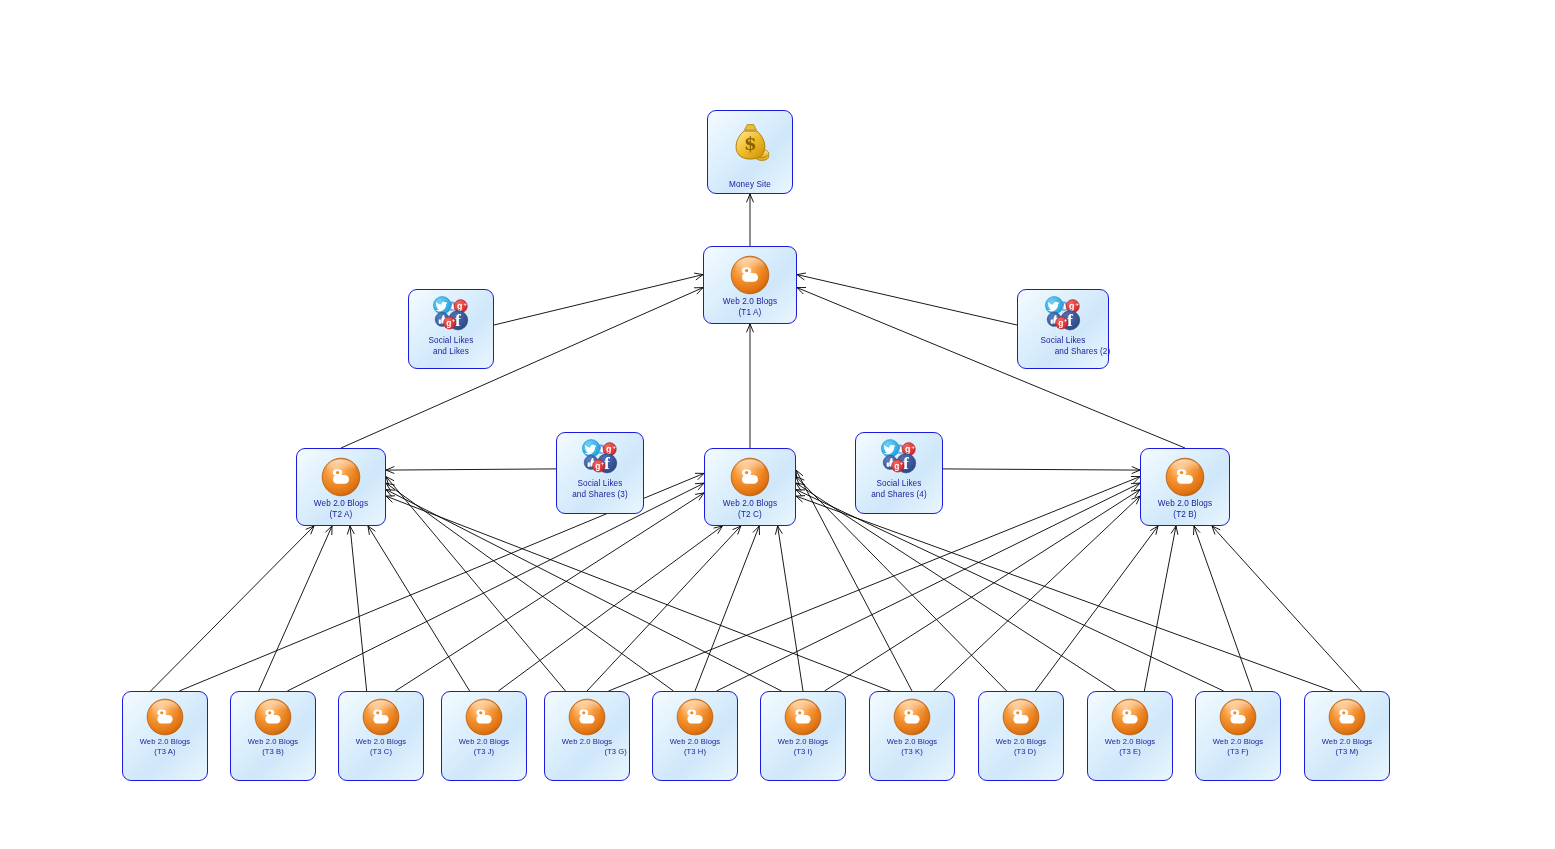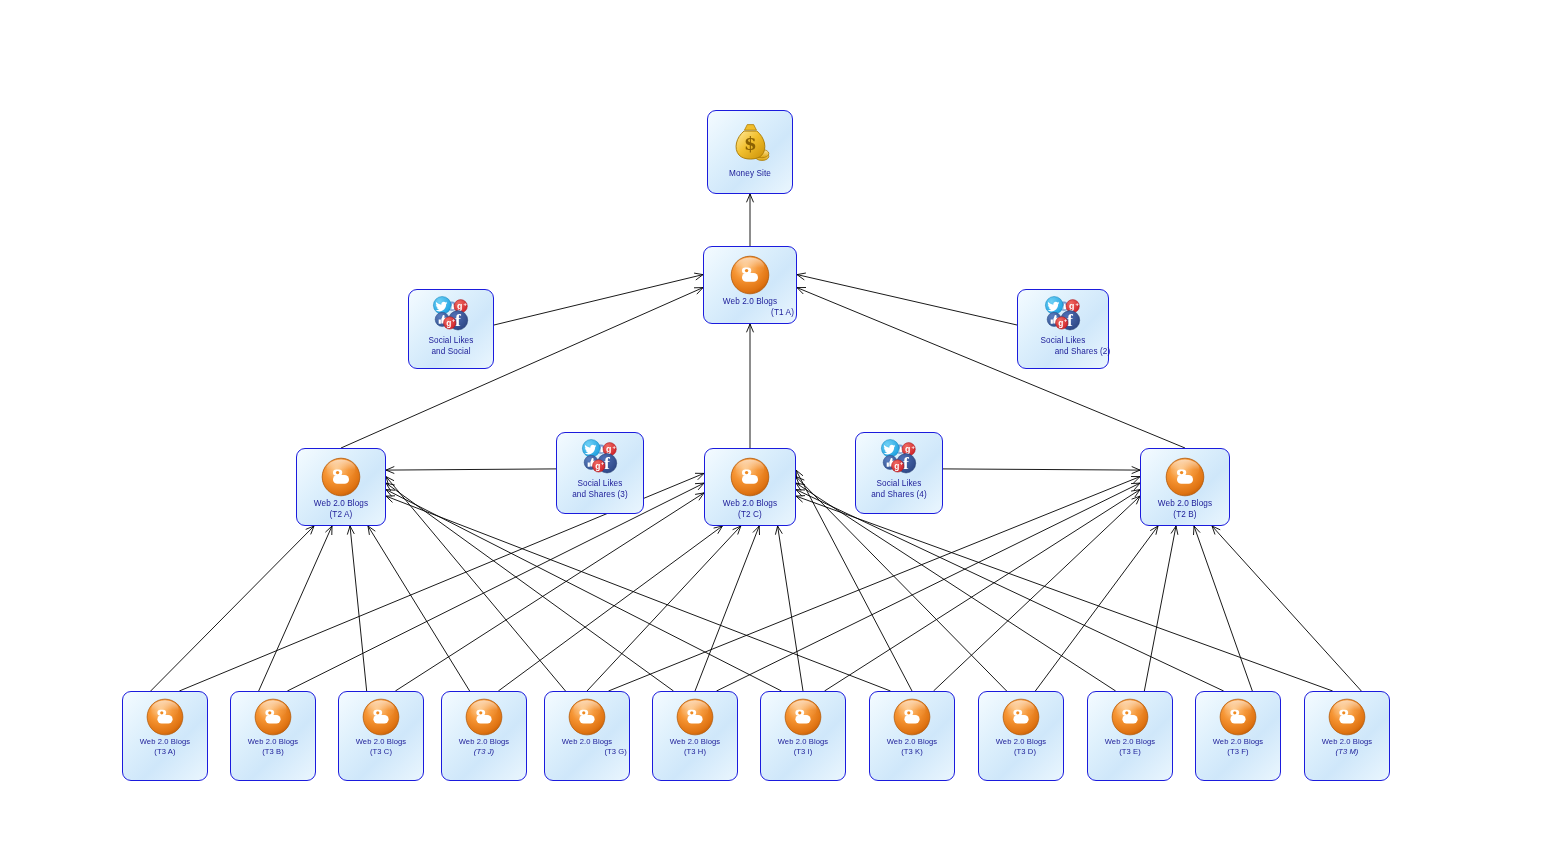--- a/index.html
+++ b/index.html
@@ -10,21 +10,21 @@
 
   .node{position:absolute;box-sizing:border-box;
         border:1.4px solid #1b1bdd;border-radius:9px;
         background:linear-gradient(135deg,#f4fbff 0%,#dceffc 38%,#cfe7fa 62%,#eaf6fe 100%);
         display:flex;flex-direction:column;align-items:center;
         justify-content:flex-start;}
   .node .ico{margin-top:6px;height:44px;display:flex;align-items:center;justify-content:center;}
   .node .lbl{font-size:8.2px;line-height:10.6px;color:#20209a;text-align:center;
              letter-spacing:.1px;width:100%;padding:0 2px;box-sizing:border-box;}
   .node.money .ico{margin-top:9px;height:46px;}
-  .node.money .lbl{margin-top:3px;}
+  .node.money .lbl{margin-top:14px;}
   .node.social .ico{margin-top:4px;height:42px;}
   .node.t3 .ico{margin-top:5px;height:40px;}
   .node.t3 .lbl{font-size:7.6px;line-height:10px;}
 </style>
 </head>
 <body>
 
 <div id="canvas">
   <svg id="edges" viewBox="0 0 1555 849" xmlns="http://www.w3.org/2000/svg">
       <g>
@@ -216,21 +216,21 @@
     <circle cx="50" cy="50" r="47" fill="url(#bg40)" stroke="#b35806" stroke-width="2"></circle>
     <ellipse cx="50" cy="30" rx="36" ry="24" fill="url(#gl40)"></ellipse>
     <g fill="#ffffff">
       <rect x="30" y="45" width="40" height="22" rx="11"></rect>
       <rect x="30" y="31" width="23" height="16" rx="8"></rect>
     </g>
     <circle cx="41.5" cy="39" r="4.2" fill="#ef8b22"></circle>
   </svg>
       </div>
       <div class="lbl" style="color: rgb(32, 32, 154);">Web 2.0 Blogs</div>
-      <div class="lbl" style="color: rgb(32, 32, 154); text-align: right;">(T1 A)</div>
+      <div class="lbl" style="color: rgb(32, 32, 154);">(T1 A)</div>
     </div>
     <div class="node social" style="left: 408px; top: 289px; width: 86px; height: 80px; border-color: rgb(27, 27, 221);">
       <div class="ico">
         <svg width="44" height="44" viewBox="0 0 100 100">
     <defs>
       <radialGradient id="tw" cx="35%" cy="28%" r="80%">
         <stop offset="0%" stop-color="#6fd0f5"></stop>
               <stop offset="100%" stop-color="#1a9fe0"></stop>
             </radialGradient>
       <radialGradient id="gp" cx="35%" cy="28%" r="80%">
@@ -269,21 +269,21 @@
     <circle cx="30" cy="60" r="16" fill="url(#lk)" stroke="#2c4a83" stroke-width="1.2"></circle>
     <path d="M22 60 h5 v10 h-5z M28 59 c3-4 2-9 5-9 c3 0 3 3 1.5 6 h6 c3 0 3 3 1.5 4.5
              l-3 7 c-.8 1.6-1.6 1.6-3 1.6 h-8z" fill="#ffffff"></path>
 
     <circle cx="47" cy="68" r="14" fill="url(#gp)" stroke="#a8161c" stroke-width="1.2"></circle>
     <text x="45" y="75" font-size="19" font-weight="bold" fill="#ffffff" font-family="Liberation Sans, sans-serif" text-anchor="middle">g</text>
     <text x="56" y="67" font-size="12" font-weight="bold" fill="#ffffff" font-family="Liberation Sans, sans-serif" text-anchor="middle">+</text>
   </svg>
       </div>
       <div class="lbl" style="color: rgb(32, 32, 154);">Social Likes</div>
-      <div class="lbl" style="color: rgb(32, 32, 154);">and Social</div>
+      <div class="lbl" style="color: rgb(32, 32, 154);">and Likes</div>
     </div>
     <div class="node social" style="left: 1017px; top: 289px; width: 92px; height: 80px; border-color: rgb(27, 27, 221);">
       <div class="ico">
         <svg width="44" height="44" viewBox="0 0 100 100">
     <defs>
       <radialGradient id="tw" cx="35%" cy="28%" r="80%">
         <stop offset="0%" stop-color="#6fd0f5"></stop>
               <stop offset="100%" stop-color="#1a9fe0"></stop>
             </radialGradient>
       <radialGradient id="gp" cx="35%" cy="28%" r="80%">
@@ -624,21 +624,21 @@
     <circle cx="50" cy="50" r="47" fill="url(#bg38)" stroke="#b35806" stroke-width="2"></circle>
     <ellipse cx="50" cy="30" rx="36" ry="24" fill="url(#gl38)"></ellipse>
     <g fill="#ffffff">
       <rect x="30" y="45" width="40" height="22" rx="11"></rect>
       <rect x="30" y="31" width="23" height="16" rx="8"></rect>
     </g>
     <circle cx="41.5" cy="39" r="4.2" fill="#ef8b22"></circle>
   </svg>
       </div>
       <div class="lbl" style="color: rgb(32, 32, 154);">Web 2.0 Blogs</div>
-      <div class="lbl" style="color: rgb(32, 32, 154); font-style: italic;">(T3 J)</div>
+      <div class="lbl" style="color: rgb(32, 32, 154);">(T3 J)</div>
     </div>
     <div class="node t3" style="left: 544px; top: 691px; width: 86px; height: 90px; border-color: rgb(27, 27, 221);">
       <div class="ico">
         <svg width="38" height="38" viewBox="0 0 100 100">
     <defs>
       <radialGradient id="bg38" cx="38%" cy="30%" r="78%">
         <stop offset="0%" stop-color="#ffc98a"></stop>
         <stop offset="42%" stop-color="#f59331"></stop>
         <stop offset="82%" stop-color="#df7312"></stop>
         <stop offset="100%" stop-color="#bd5a06"></stop>
@@ -848,15 +848,15 @@
     <circle cx="50" cy="50" r="47" fill="url(#bg38)" stroke="#b35806" stroke-width="2"></circle>
     <ellipse cx="50" cy="30" rx="36" ry="24" fill="url(#gl38)"></ellipse>
     <g fill="#ffffff">
       <rect x="30" y="45" width="40" height="22" rx="11"></rect>
       <rect x="30" y="31" width="23" height="16" rx="8"></rect>
     </g>
     <circle cx="41.5" cy="39" r="4.2" fill="#ef8b22"></circle>
   </svg>
       </div>
       <div class="lbl" style="color: rgb(32, 32, 154);">Web 2.0 Blogs</div>
-      <div class="lbl" style="color: rgb(32, 32, 154); font-style: italic;">(T3 M)</div>
+      <div class="lbl" style="color: rgb(32, 32, 154);">(T3 M)</div>
     </div>
   </div>
 
 </body></html>

